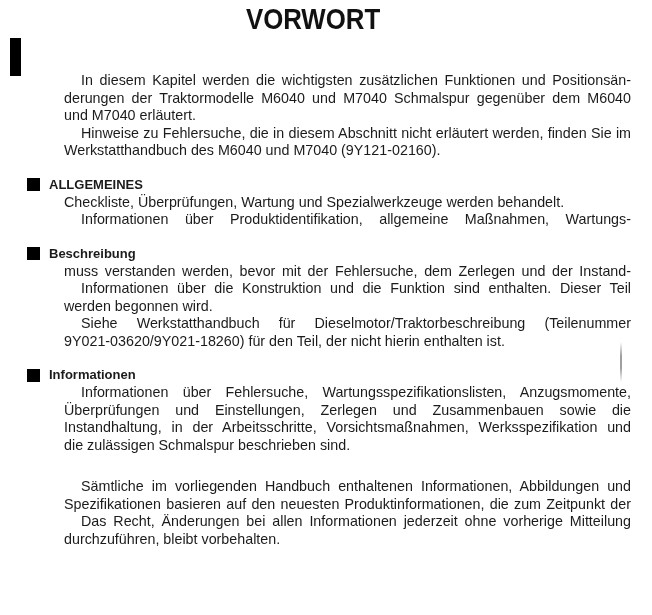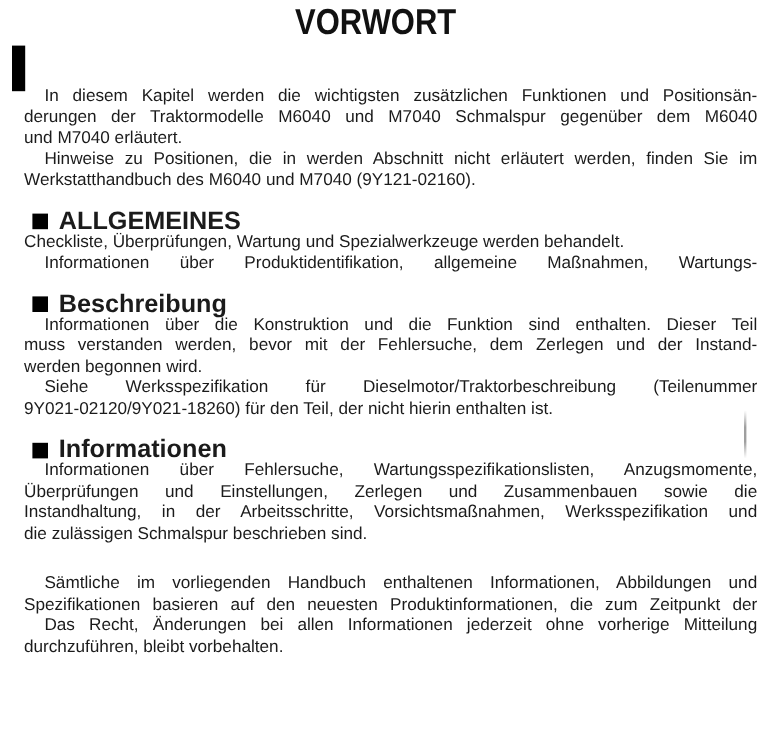--- a/index.html
+++ b/index.html
@@ -72,39 +72,40 @@
 
   .section { margin-top: 16px; }
   .section:first-child { margin-top: 0; }
   .section.extra-gap { margin-top: 24px; }
 
   .heading-row {
     height: 18px;
     display: flex;
     align-items: center;
     font-weight: bold;
-    font-size: 21px;
+    font-size: 13px;
     margin-left: 7px;
   }
   .bullet {
     display: inline-block;
     width: 13px;
     height: 13px;
     background: var(--bar-color);
     margin-right: 9px;
     flex: 0 0 auto;
   }
 
   .line {
     height: 17.5px;
     line-height: 17.5px;
     overflow: hidden;
     text-align: justify;
     text-align-last: justify;
     white-space: normal;
+    margin-left: 44px;
   }
   .line.last { text-align-last: left; }
   .line.indent { padding-left: 17px; }
 </style>
 </head>
 <body>
 
 <div class="page">
 
   <div class="title-row">
@@ -112,41 +113,41 @@
   </div>
 
   <div class="left-bar"></div>
   <div class="right-smudge"></div>
 
   <div class="doc-body">
       <div class="section">
         <div class="line indent">In diesem Kapitel werden die wichtigsten zusätzlichen Funktionen und Positionsän-</div>
         <div class="line">derungen der Traktormodelle M6040 und M7040 Schmalspur gegenüber dem M6040</div>
         <div class="line last">und M7040 erläutert.</div>
-        <div class="line indent">Hinweise zu Positionen, die in werden Abschnitt nicht erläutert werden, finden Sie im</div>
+        <div class="line indent">Hinweise zu Fehlersuche, die in diesem Abschnitt nicht erläutert werden, finden Sie im</div>
         <div class="line last">Werkstatthandbuch des M6040 und M7040 (9Y121-02160).</div>
       </div>
       <div class="section">
         <div class="heading-row">
           <span class="bullet"></span>
           <span>ALLGEMEINES</span>
         </div>
         <div class="line last">Checkliste, Überprüfungen, Wartung und Spezialwerkzeuge werden behandelt.</div>
         <div class="line indent">Informationen über Produktidentifikation, allgemeine Maßnahmen, Wartungs-</div>
       </div>
       <div class="section">
         <div class="heading-row">
           <span class="bullet"></span>
           <span>Beschreibung</span>
         </div>
+        <div class="line">muss verstanden werden, bevor mit der Fehlersuche, dem Zerlegen und der Instand-</div>
         <div class="line indent">Informationen über die Konstruktion und die Funktion sind enthalten. Dieser Teil</div>
-        <div class="line">muss verstanden werden, bevor mit der Fehlersuche, dem Zerlegen und der Instand-</div>
         <div class="line last">werden begonnen wird.</div>
-        <div class="line indent">Siehe Werksspezifikation für Dieselmotor/Traktorbeschreibung (Teilenummer</div>
-        <div class="line last">9Y021-02120/9Y021-18260) für den Teil, der nicht hierin enthalten ist.</div>
+        <div class="line indent">Siehe Werkstatthandbuch für Dieselmotor/Traktorbeschreibung (Teilenummer</div>
+        <div class="line last">9Y021-03620/9Y021-18260) für den Teil, der nicht hierin enthalten ist.</div>
       </div>
       <div class="section">
         <div class="heading-row">
           <span class="bullet"></span>
           <span>Informationen</span>
         </div>
         <div class="line indent">Informationen über Fehlersuche, Wartungsspezifikationslisten, Anzugsmomente,</div>
         <div class="line">Überprüfungen und Einstellungen, Zerlegen und Zusammenbauen sowie die</div>
         <div class="line">Instandhaltung, in der Arbeitsschritte, Vorsichtsmaßnahmen, Werksspezifikation und</div>
         <div class="line last">die zulässigen Schmalspur beschrieben sind.</div>

